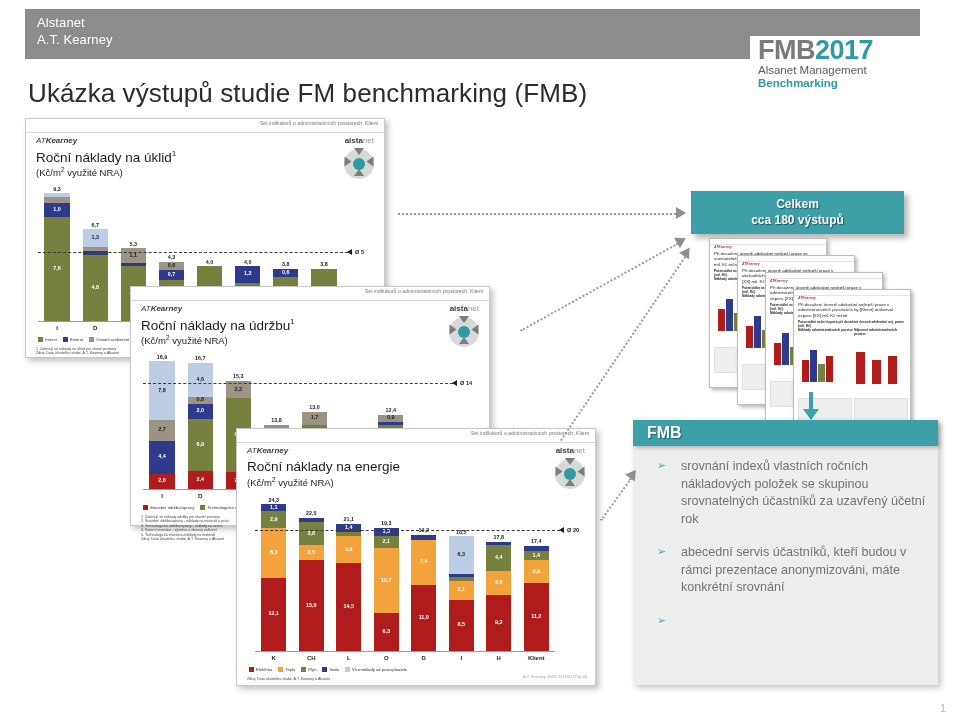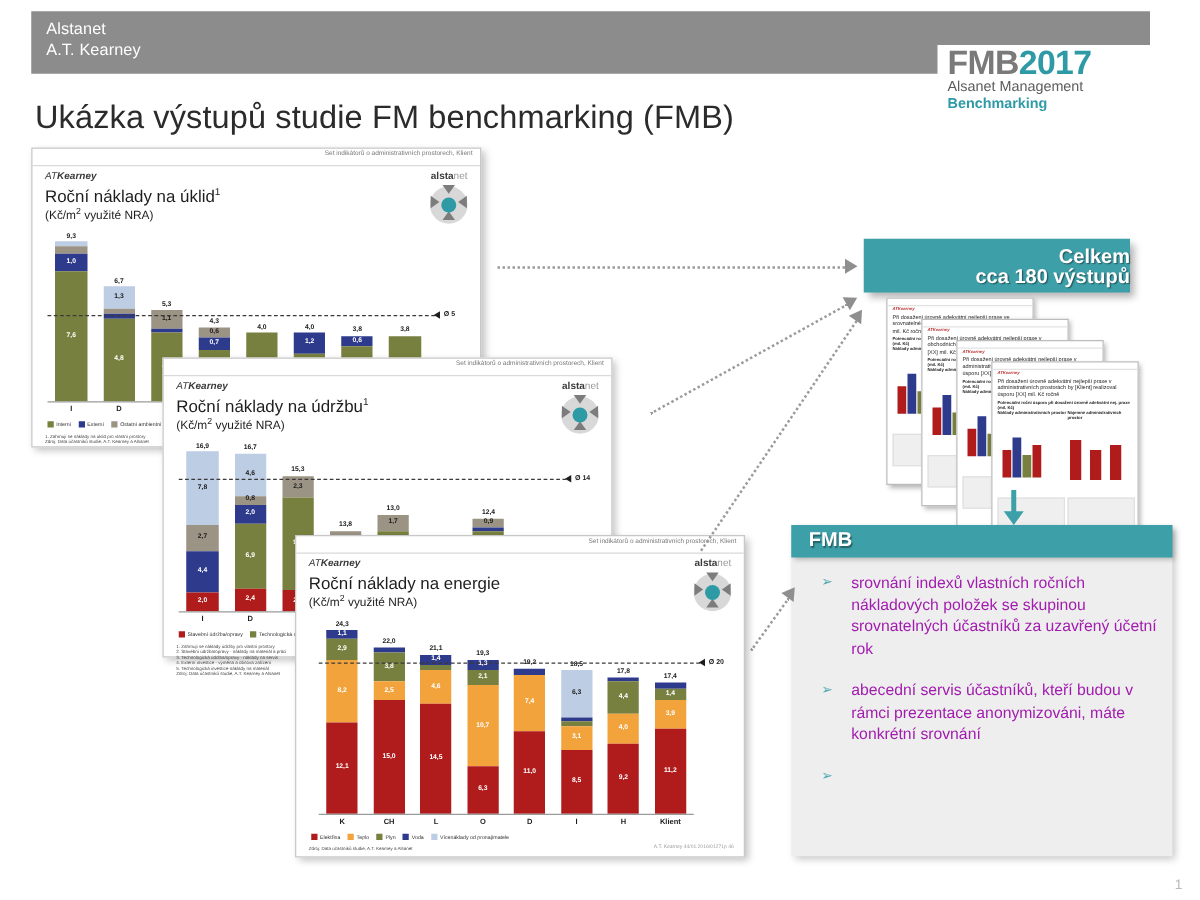--- a/index.html
+++ b/index.html
@@ -116,22 +116,22 @@
     display:inline-block;width:5px;height:5px;margin-right:2px;vertical-align:-1px;
   }
   .legend em{font-style:normal;margin-right:6px;}
 
   
   .callout{
     position:absolute;left:691px;top:191px;width:213px;height:43px;
     background:#3d9fa8;box-shadow:4px 4px 6px rgba(0,0,0,.3);
   }
   .callout .ln{
-    position:absolute;left:0;right:0;text-align:right;color:#ffffff;
-    font-size:16px;font-weight:bold;text-shadow:1px 1px 1px rgba(0,0,0,.45);
+    position:absolute;left:0;right:0;text-align:center;color:#ffffff;
+    font-size:12px;font-weight:bold;text-shadow:1px 1px 1px rgba(0,0,0,.45);
   }
   .callout .ln1{top:6px;}
   .callout .ln2{top:22px;}
 
   
   .thumb{
     position:absolute;background:#ffffff;border:1px solid #bdbdbd;
     box-shadow:2px 2px 4px rgba(0,0,0,.3);box-sizing:border-box;overflow:hidden;
   }
   .thumb .tb{position:absolute;left:0;right:0;top:0;height:5px;border-bottom:1px solid #e2e2e2;}
@@ -162,21 +162,21 @@
   }
   .fmb-panel .pbar span{
     position:absolute;left:14px;top:4px;color:#ffffff;font-size:16px;font-weight:bold;
     text-shadow:1px 1px 1px rgba(0,0,0,.4);
   }
   .bullets{position:absolute;left:14px;top:38px;right:10px;}
   .bullet{position:relative;padding-left:34px;margin-bottom:16px;}
   .bullet .mk{
     position:absolute;left:10px;top:1px;color:#4fa8b0;font-size:11px;
   }
-  .bullet .tx{font-size:12.6px;color:#a21caf;line-height:17.5px;}
+  .bullet .tx{font-size:12.6px;color:#737373;line-height:17.5px;}
 
   
   .dots{position:absolute;border-top:2px dotted #9b9b9b;transform-origin:0 0;}
   .arrowhead{
     position:absolute;width:0;height:0;
     border-top:6px solid transparent;border-bottom:6px solid transparent;
     border-left:10px solid #8f8f8f;transform-origin:0 50%;
   }
 
   .pagenum{

